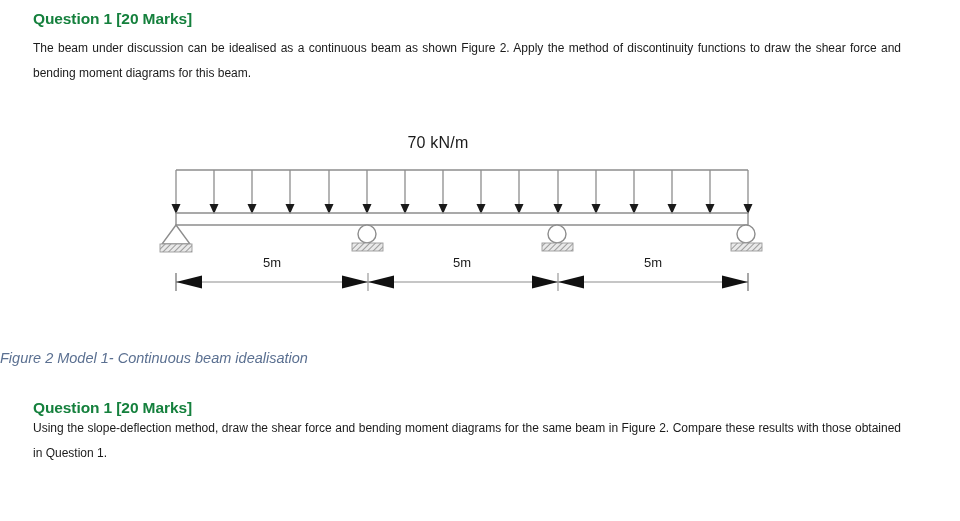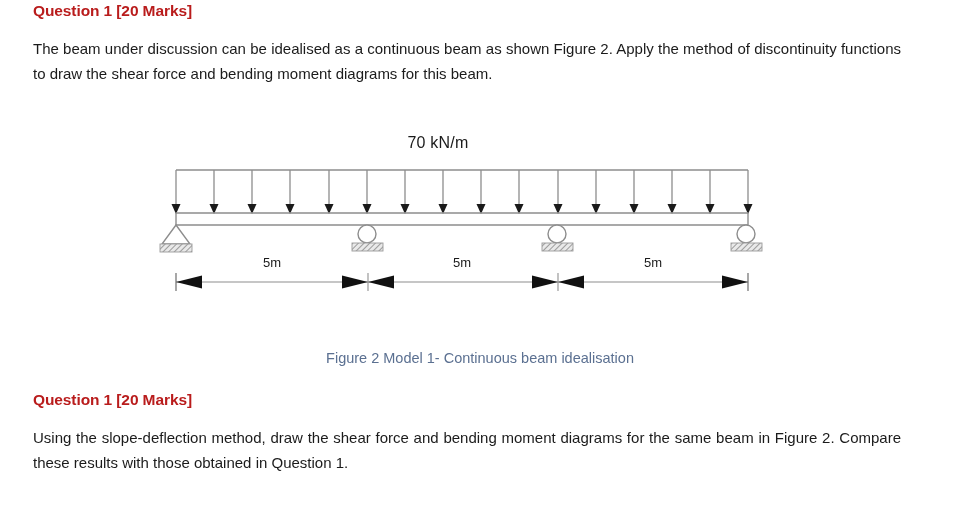--- a/index.html
+++ b/index.html
@@ -23,55 +23,57 @@
     width: 960px;
     height: 521px;
   }
 
   .q-heading {
     position: absolute;
     left: 33px;
     font-weight: bold;
     font-size: 15.5px;
     letter-spacing: -0.1px;
-    color: #b91c1c;
+    color: #15803d;
     white-space: nowrap;
+    margin-top: 8px;
   }
 
   .q-body {
     position: absolute;
     left: 33px;
     width: 868px;
-    font-size: 15px;
+    font-size: 12px;
     line-height: 25px;
     color: #1b1b1b;
     text-align: justify;
     text-justify: inter-word;
   }
 
   #q1-heading { top: 2px; }
   #q1-body    { top: 36px; }
   #q2-heading { top: 391px; }
-  #q2-body    { top: 425px; }
+  #q2-body    { top: 416px; }
 
   .figure-wrap {
     position: absolute;
     left: 0;
     top: 120px;
     width: 960px;
     height: 190px;
   }
 
   .fig-caption {
     position: absolute;
     left: 0;
     top: 350px;
     width: 960px;
-    text-align: center;
+    text-align: left;
     font-size: 14.5px;
+    font-style: italic;
     color: #5b7091;
   }
 
   .udl-label {
     position: absolute;
     left: 0;
     top: 134px;
     width: 876px;
     text-align: center;
     font-size: 16px;

